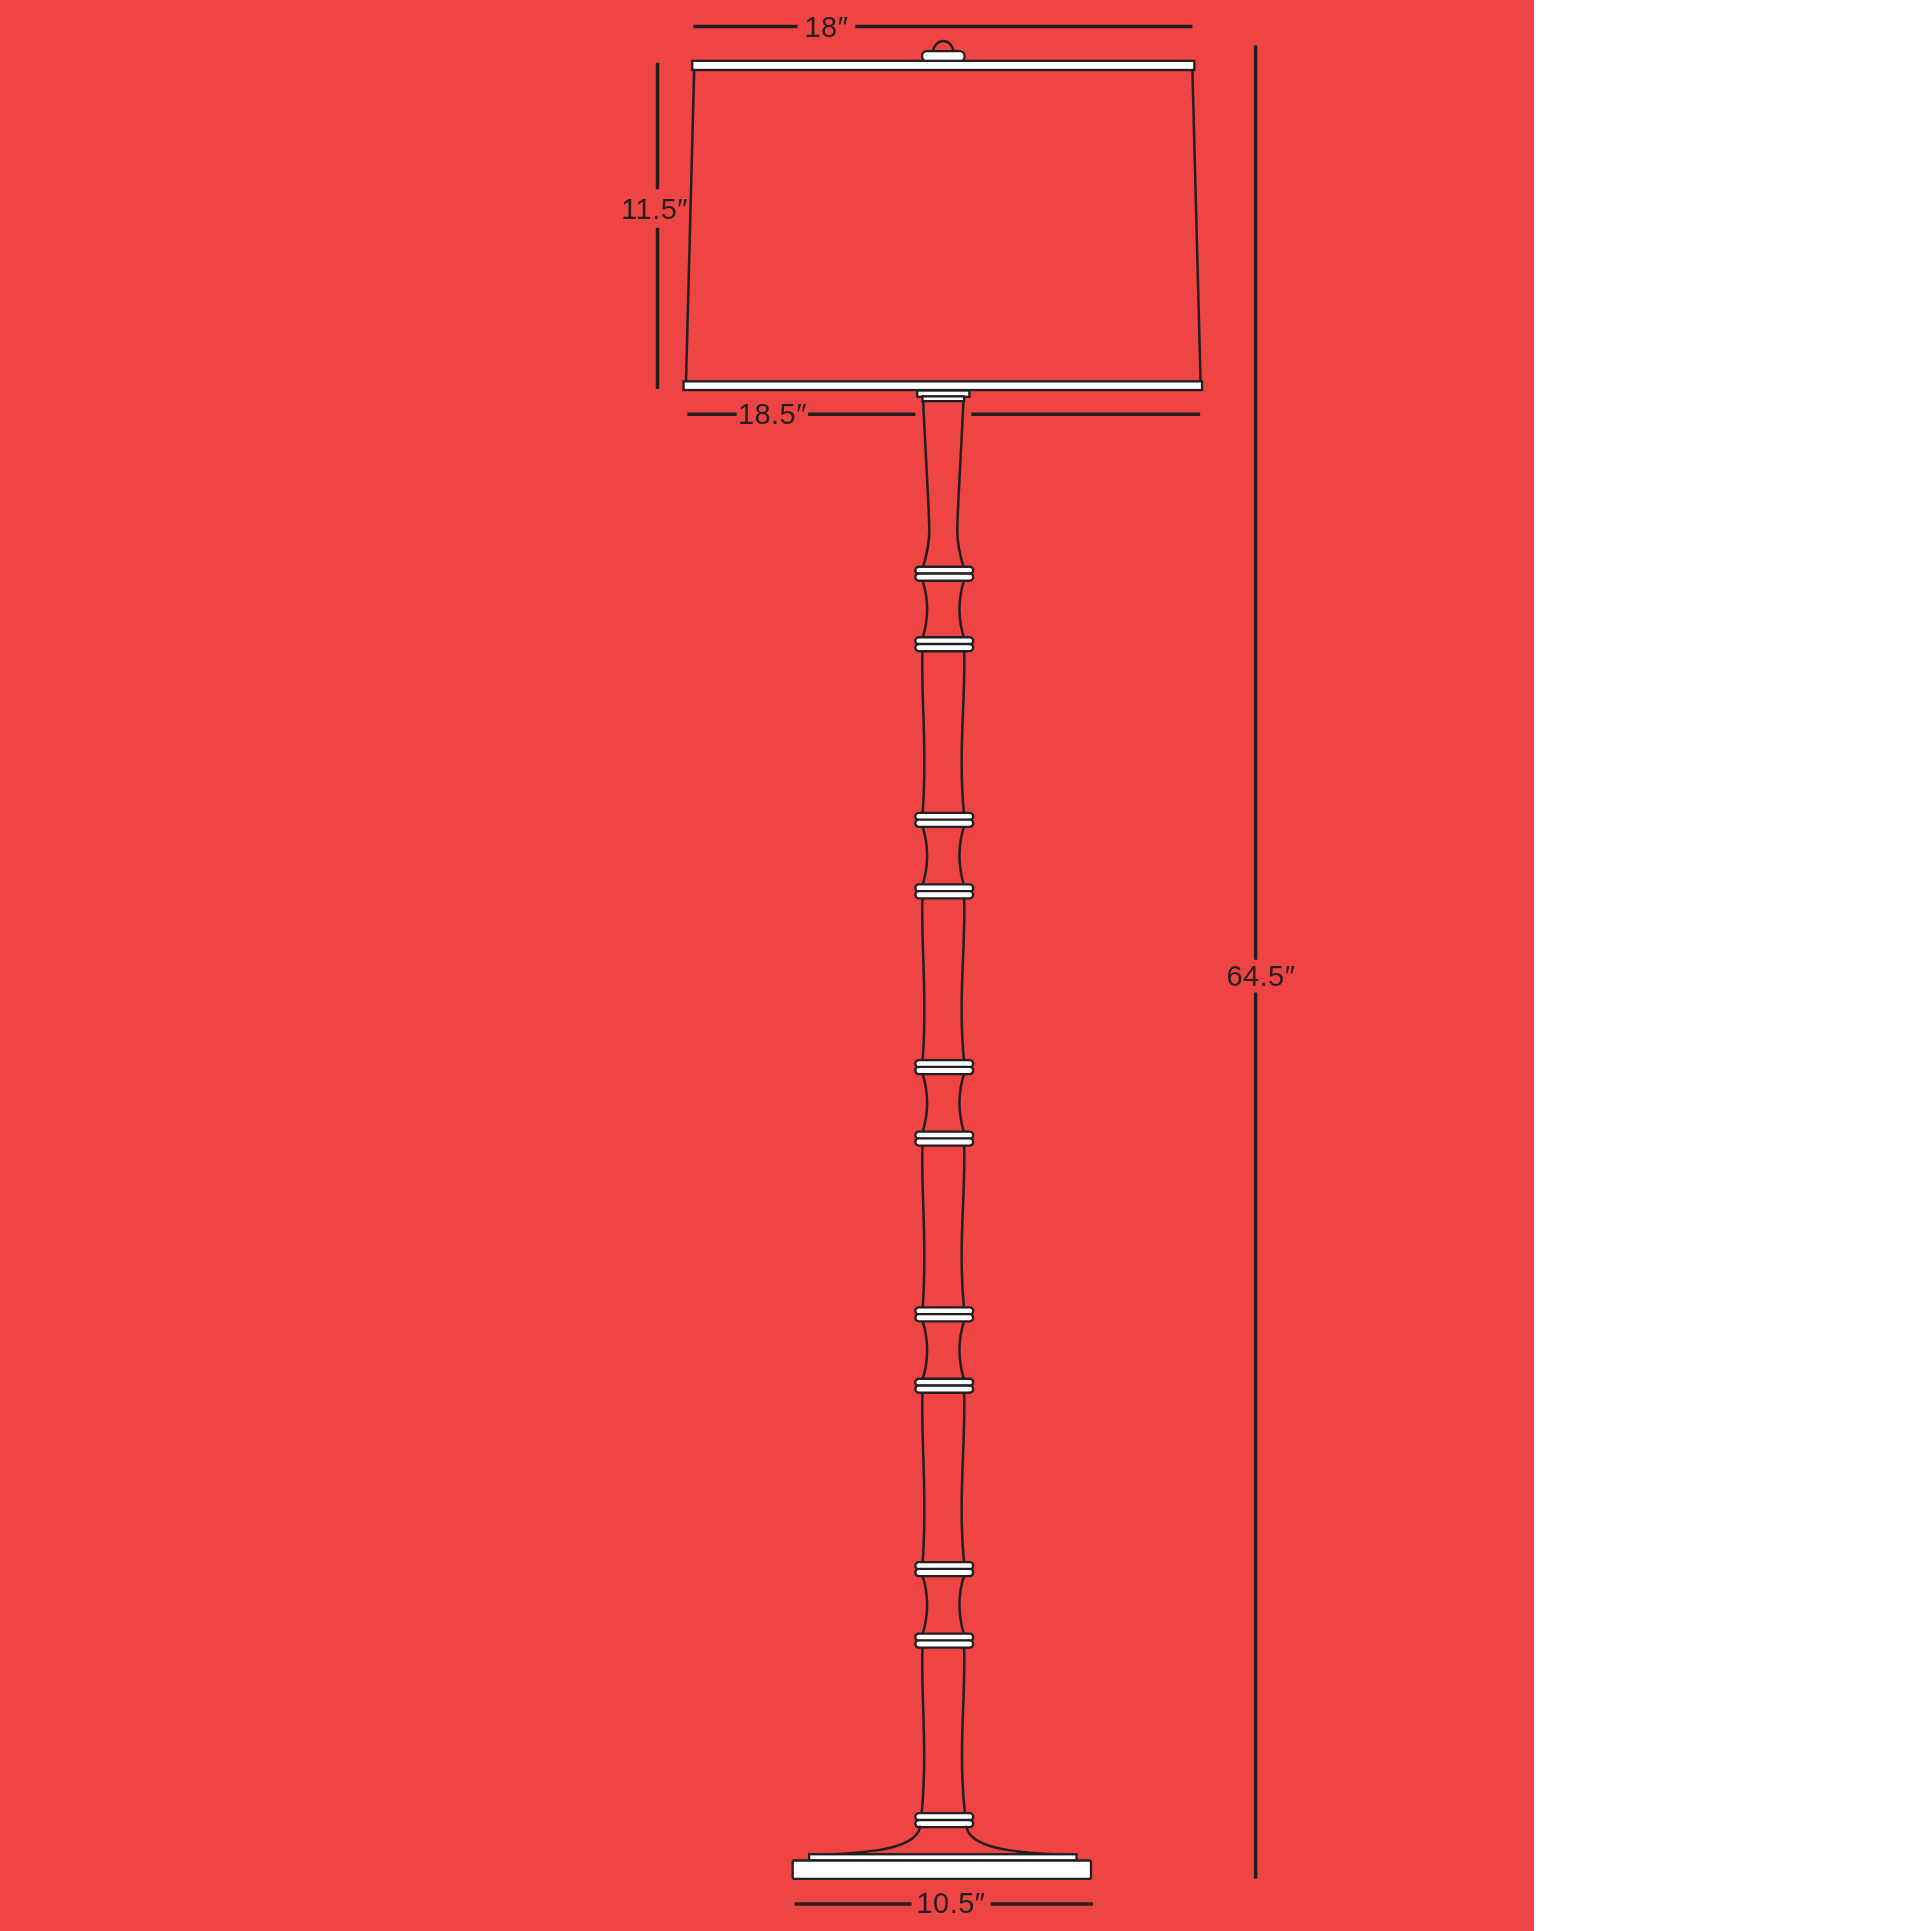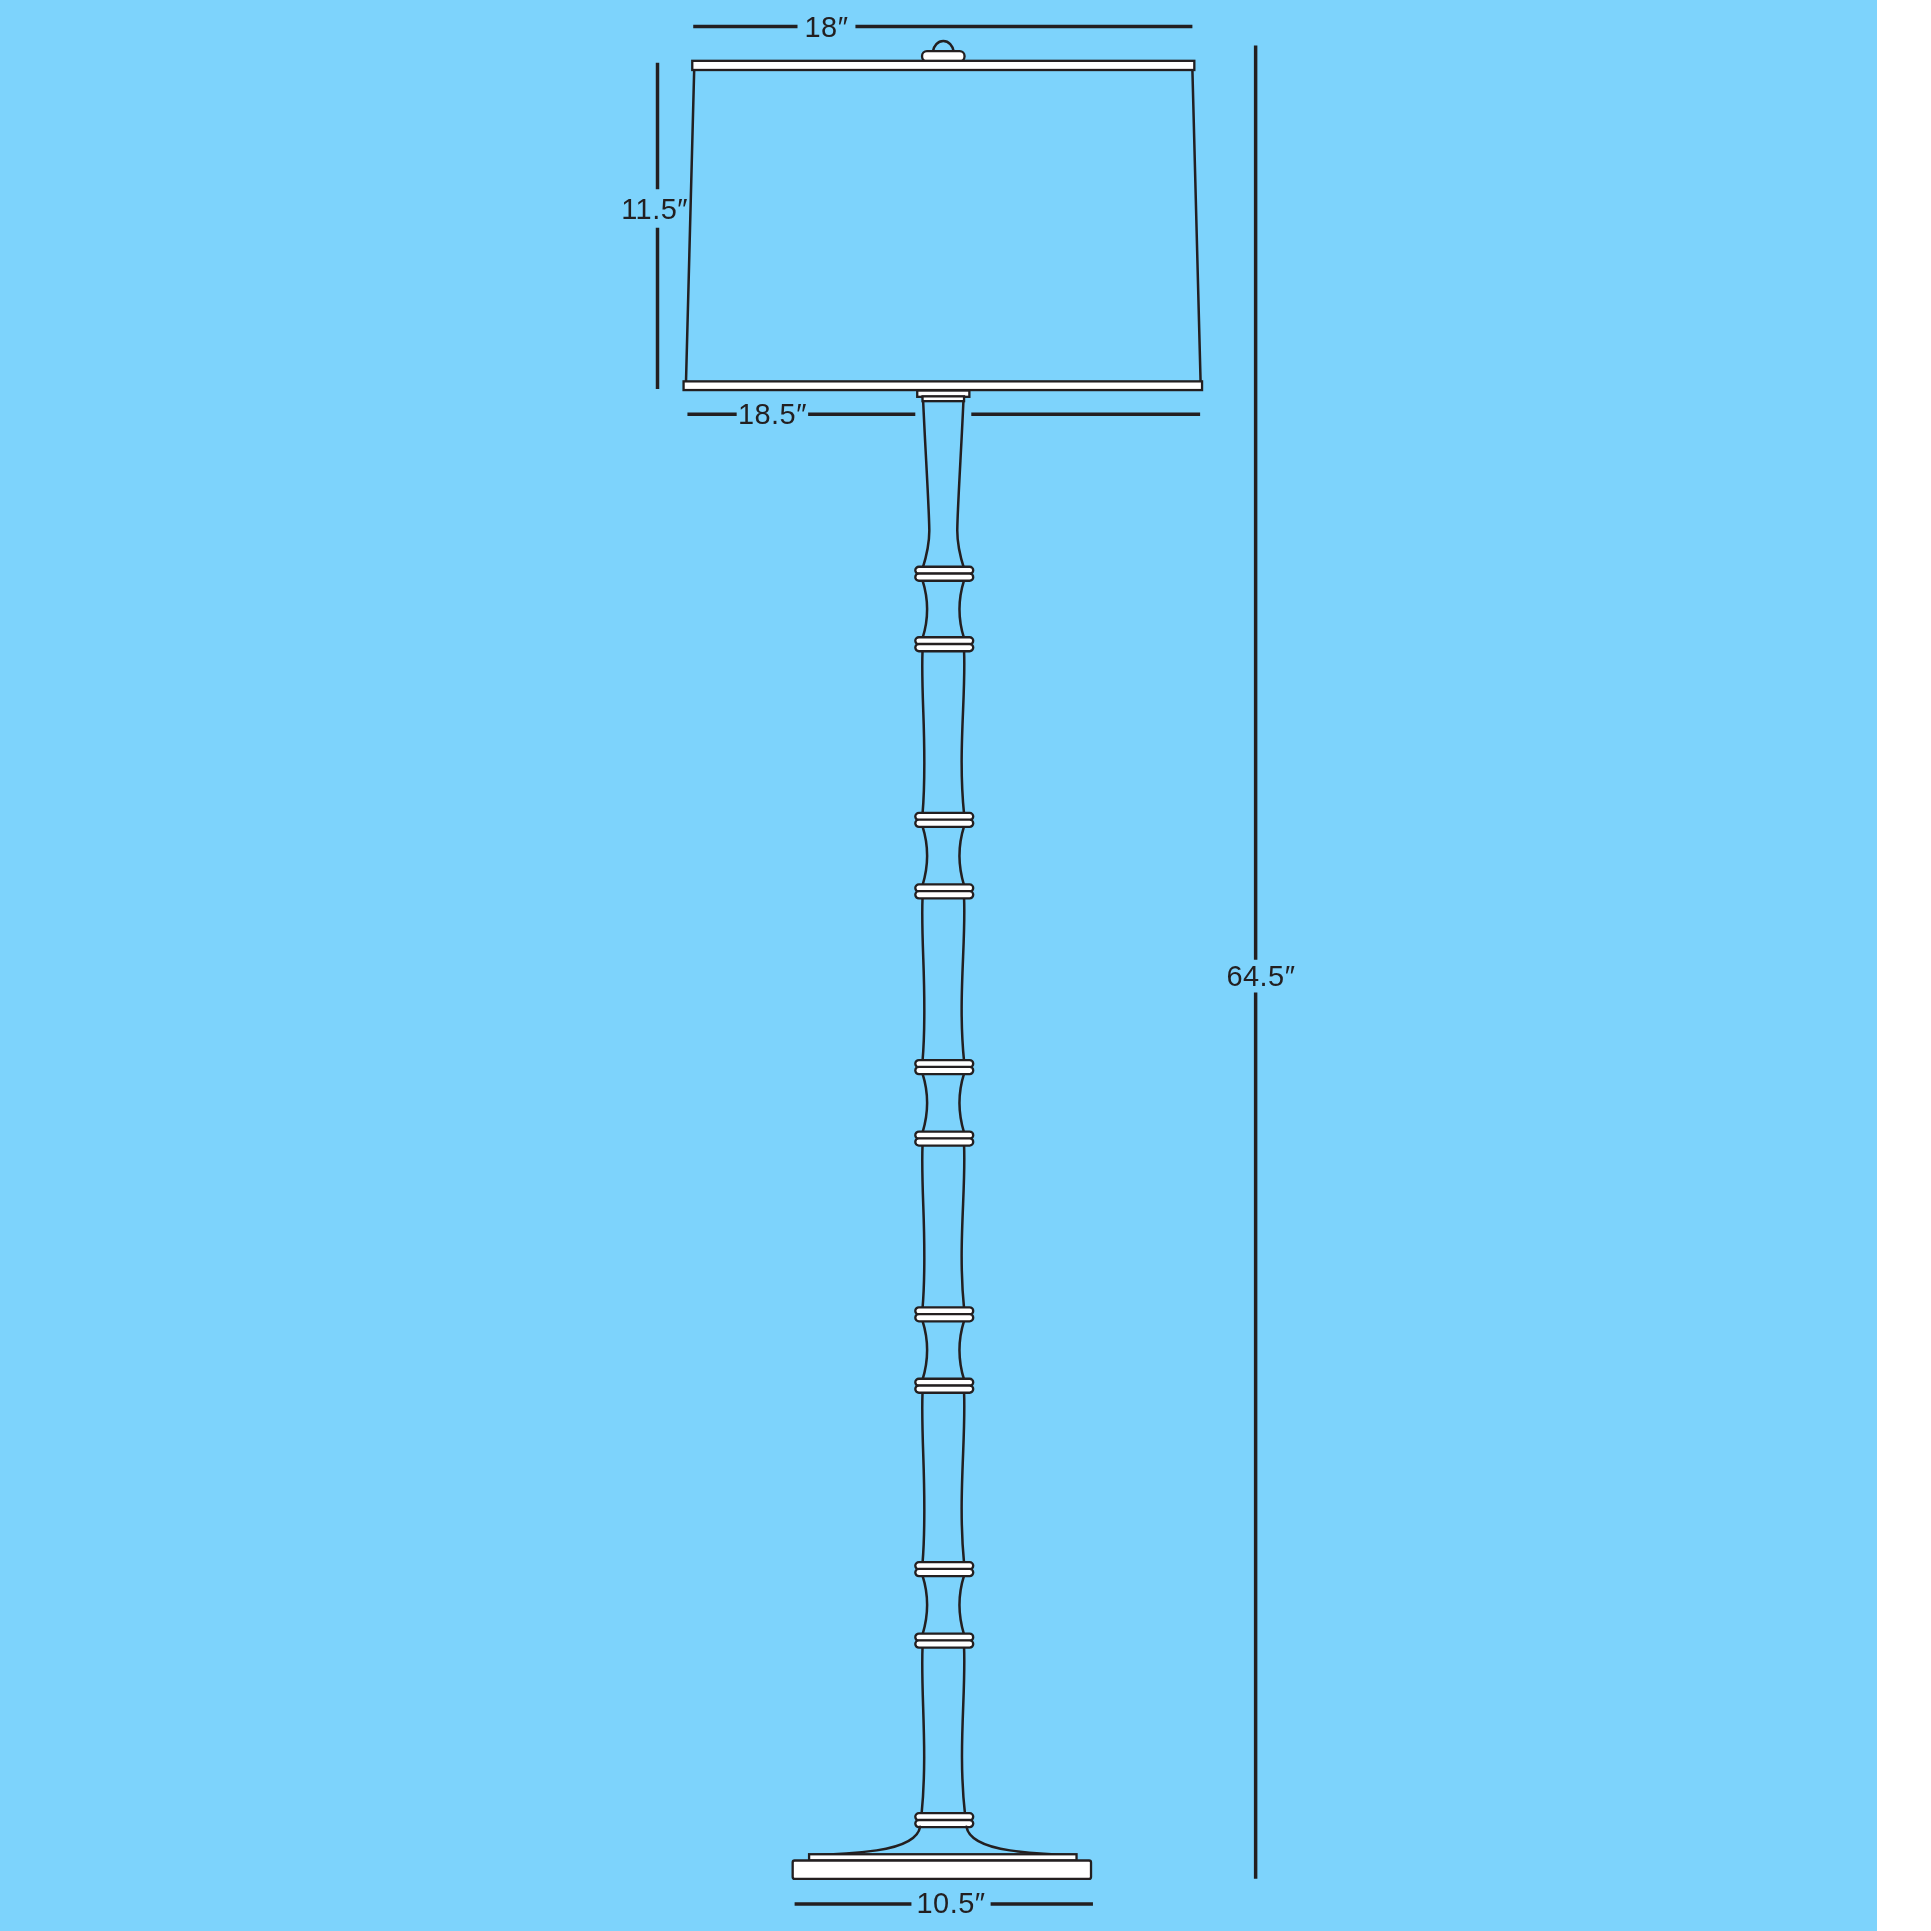--- a/index.html
+++ b/index.html
@@ -2,23 +2,23 @@
 <html><head>
 <meta charset="utf-8">
 <style>
   html, body {
     margin: 0;
     padding: 0;
     background: #ffffff;
   }
   .canvas {
     position: relative;
-    width: 1877px;
+    width: 1534px;
     height: 1931px;
-    background: #7dd3fc;
+    background: #ef4444;
     overflow: hidden;
   }
   svg {
     display: block;
     width: 1931px;
     height: 1931px;
   }
   .outline {
     fill: none;
     stroke: #231f20;

